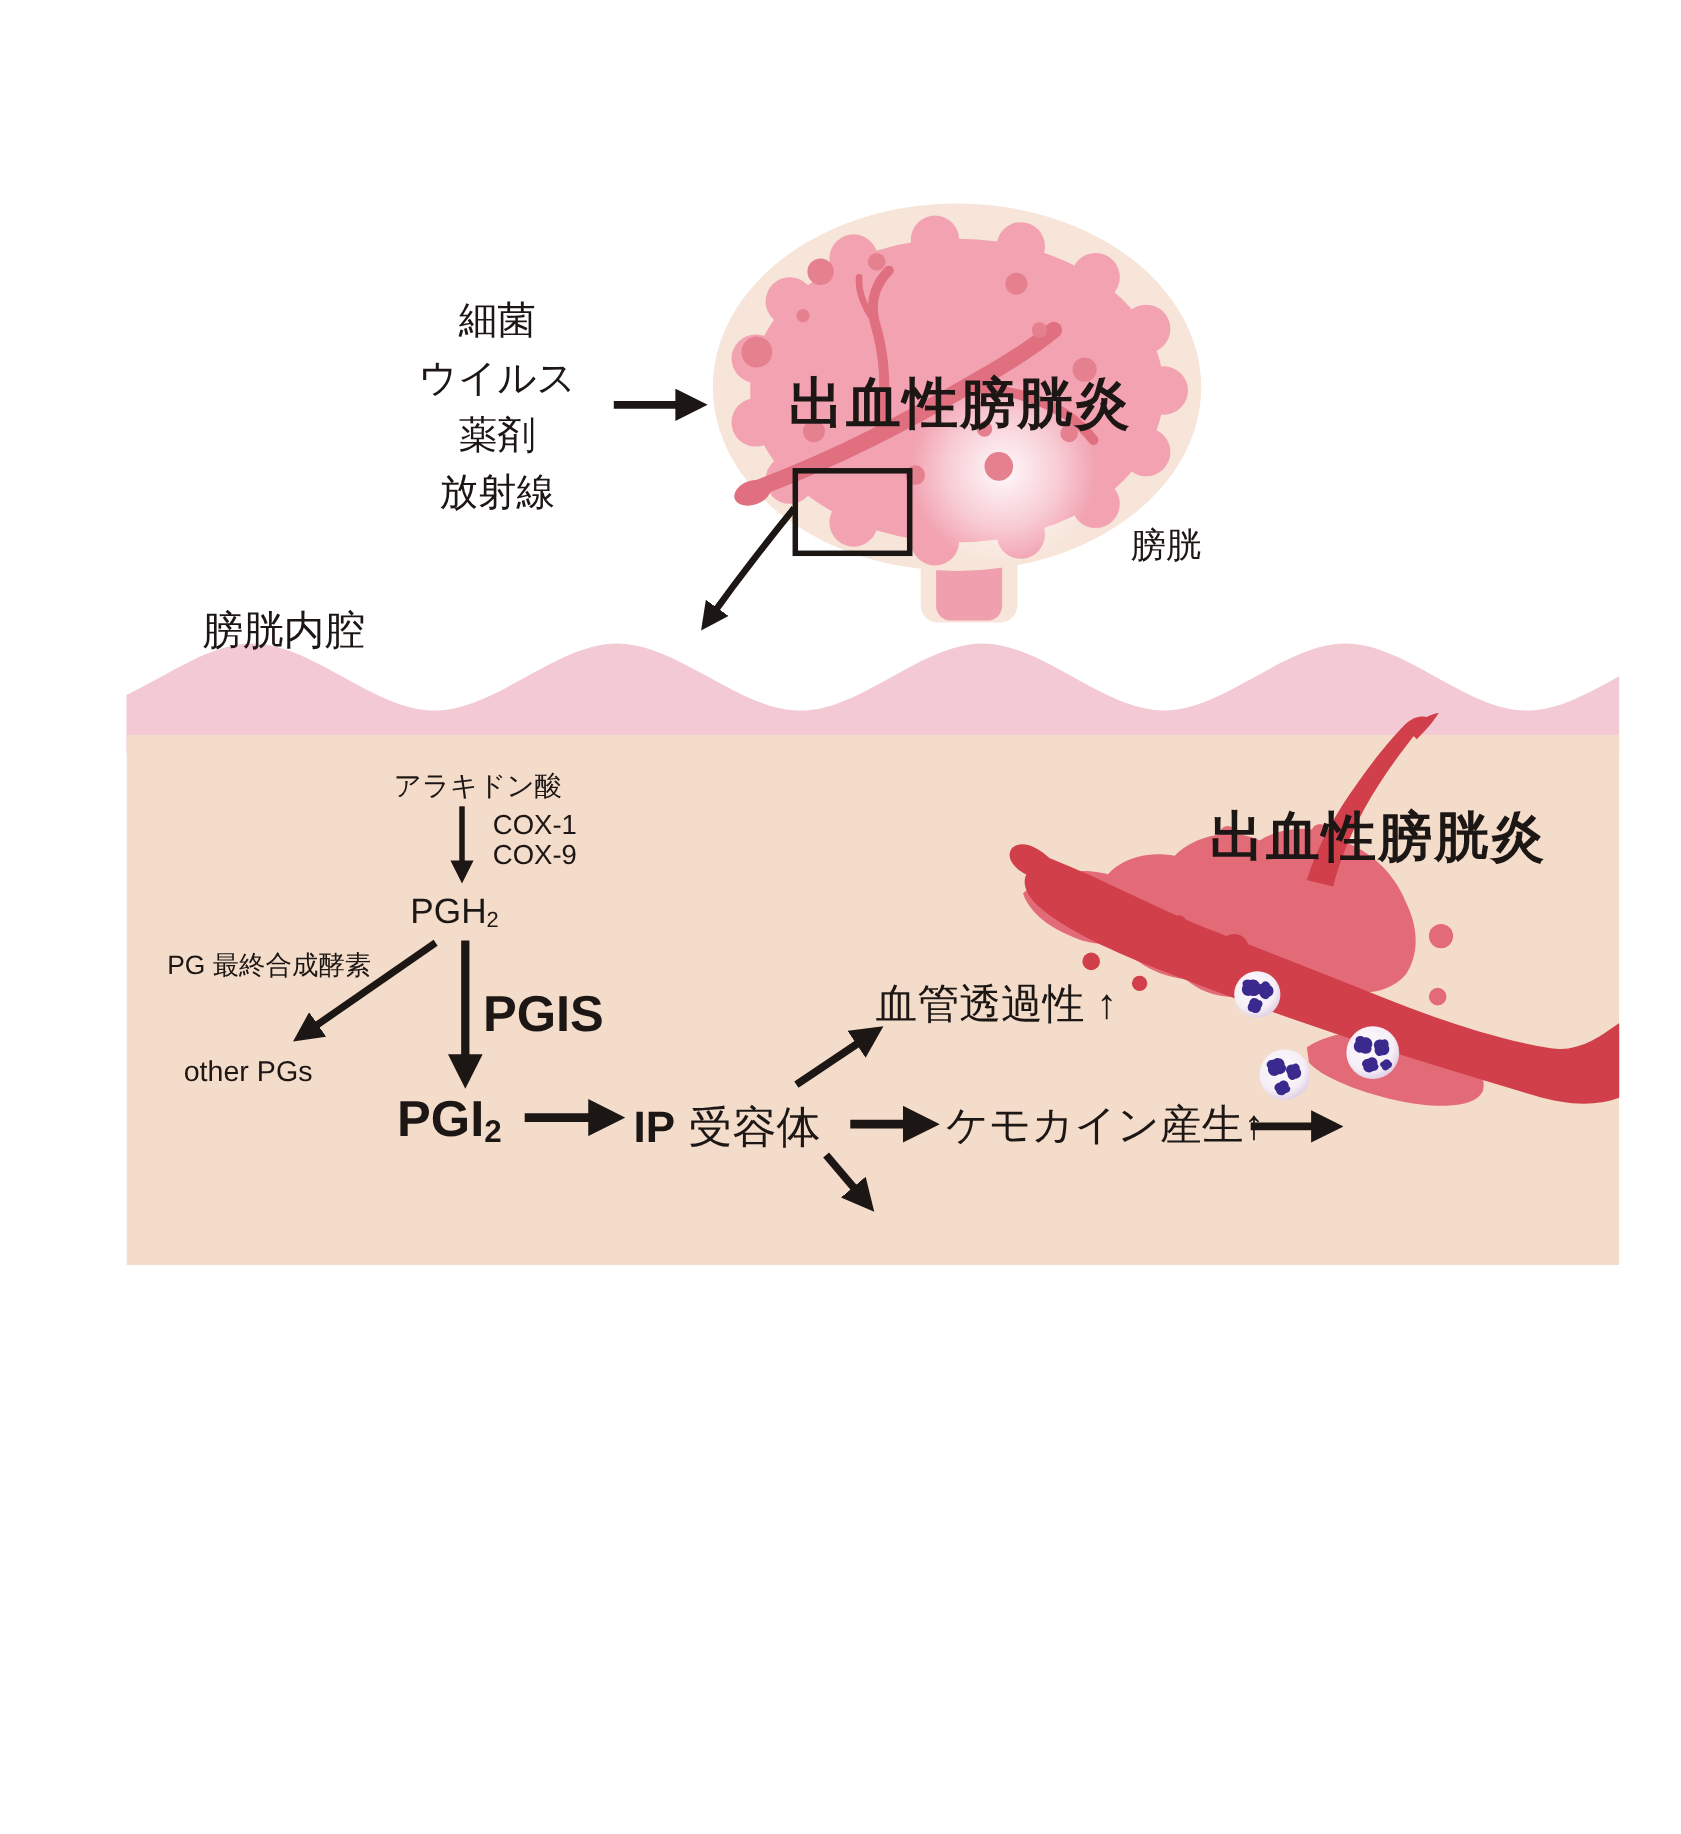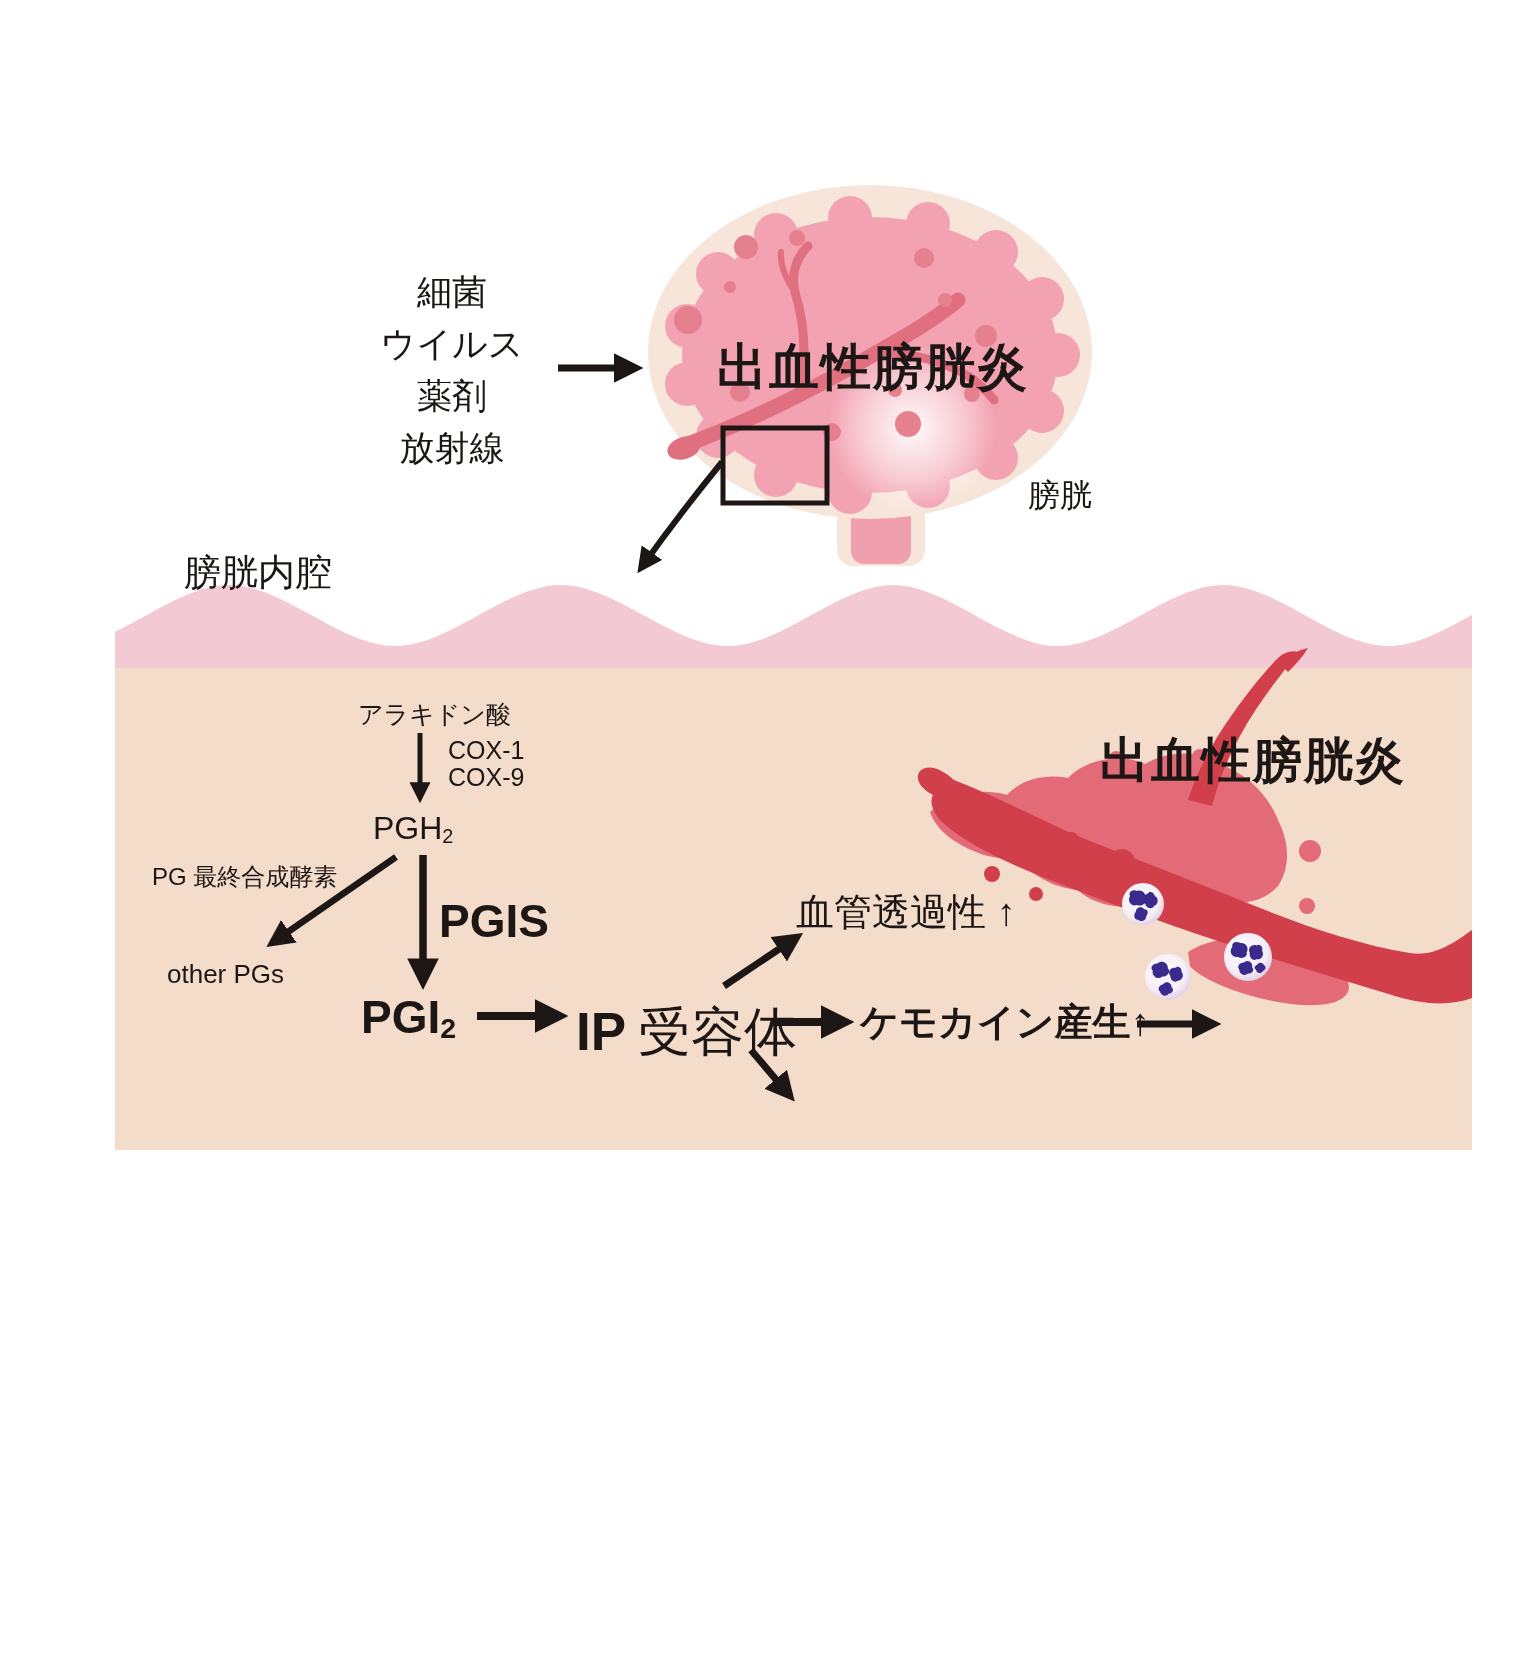--- a/index.html
+++ b/index.html
@@ -20,24 +20,24 @@
   .organ-label{left:988px;top:474px;font-size:32px;}
   .lumen-label{left:144px;top:548px;font-size:37px;}
   .panel-title{left:1048px;top:728px;width:330px;font-size:49px;font-weight:bold;letter-spacing:2px;text-align:center;}
   .arachidonic{left:318px;top:698px;width:144px;font-size:25px;text-align:left;}
   .cox{left:408px;top:737px;font-size:25px;line-height:27px;}
   .pgh2{left:333px;top:810px;font-size:32px;}
   .pg-synthase{left:112px;top:861px;font-size:24px;text-align:center;}
   .other-pgs{left:127px;top:959px;font-size:26px;}
   .pgis{left:399px;top:894px;font-size:46px;font-weight:bold;}
   .pgi2{left:321px;top:990px;font-size:46px;font-weight:bold;}
-  .ip-row{left:536px;top:997px;font-size:53px;}
+  .ip-row{left:536px;top:997px;font-size:40px;}
   .ip-row .ip{font-weight:bold;margin-right:12px;}
   .vascular{left:756px;top:887px;font-size:38px;}
-  .chemokine{left:820px;top:997px;font-size:38px;font-weight:bold;}
+  .chemokine{left:820px;top:997px;font-size:38px;}
   .neutro{left:1188px;top:997px;font-size:38px;}
   .pain{left:760px;top:1088px;font-size:38px;}
 </style>
 </head>
 <body>
 
 <div id="stage">
 
   <svg class="layer" viewBox="0 0 1528 1667">
     <defs>

